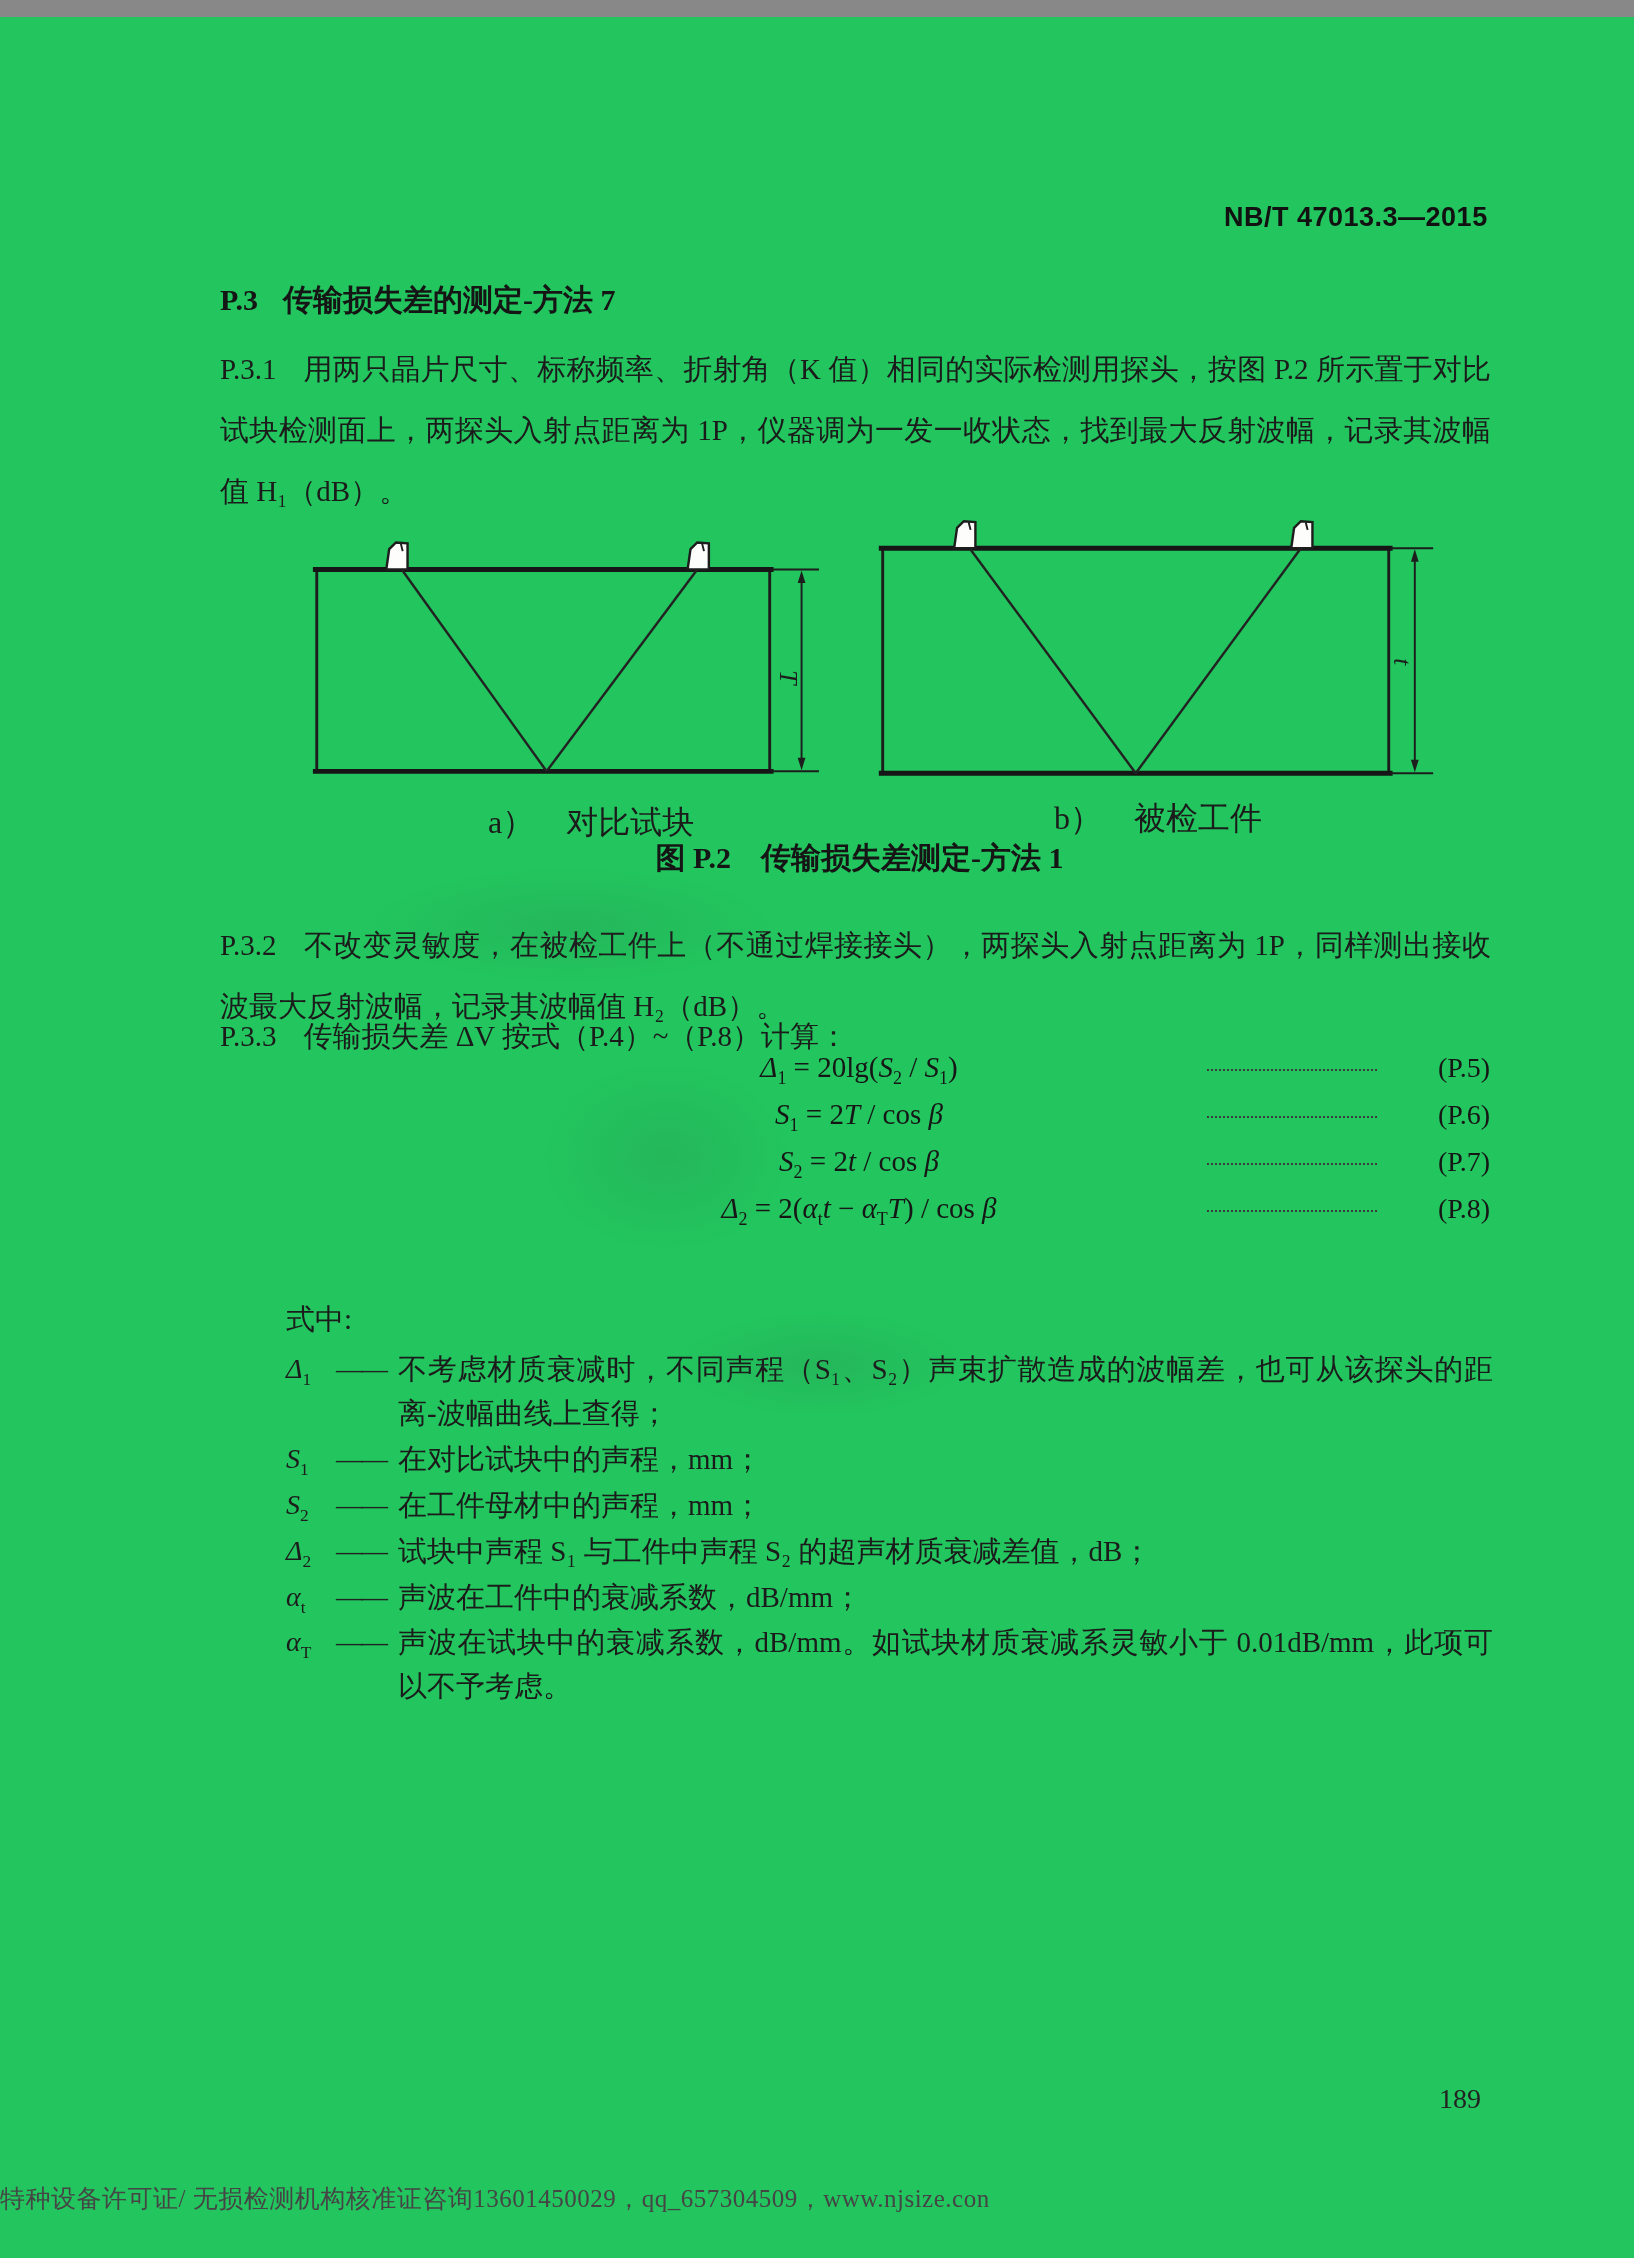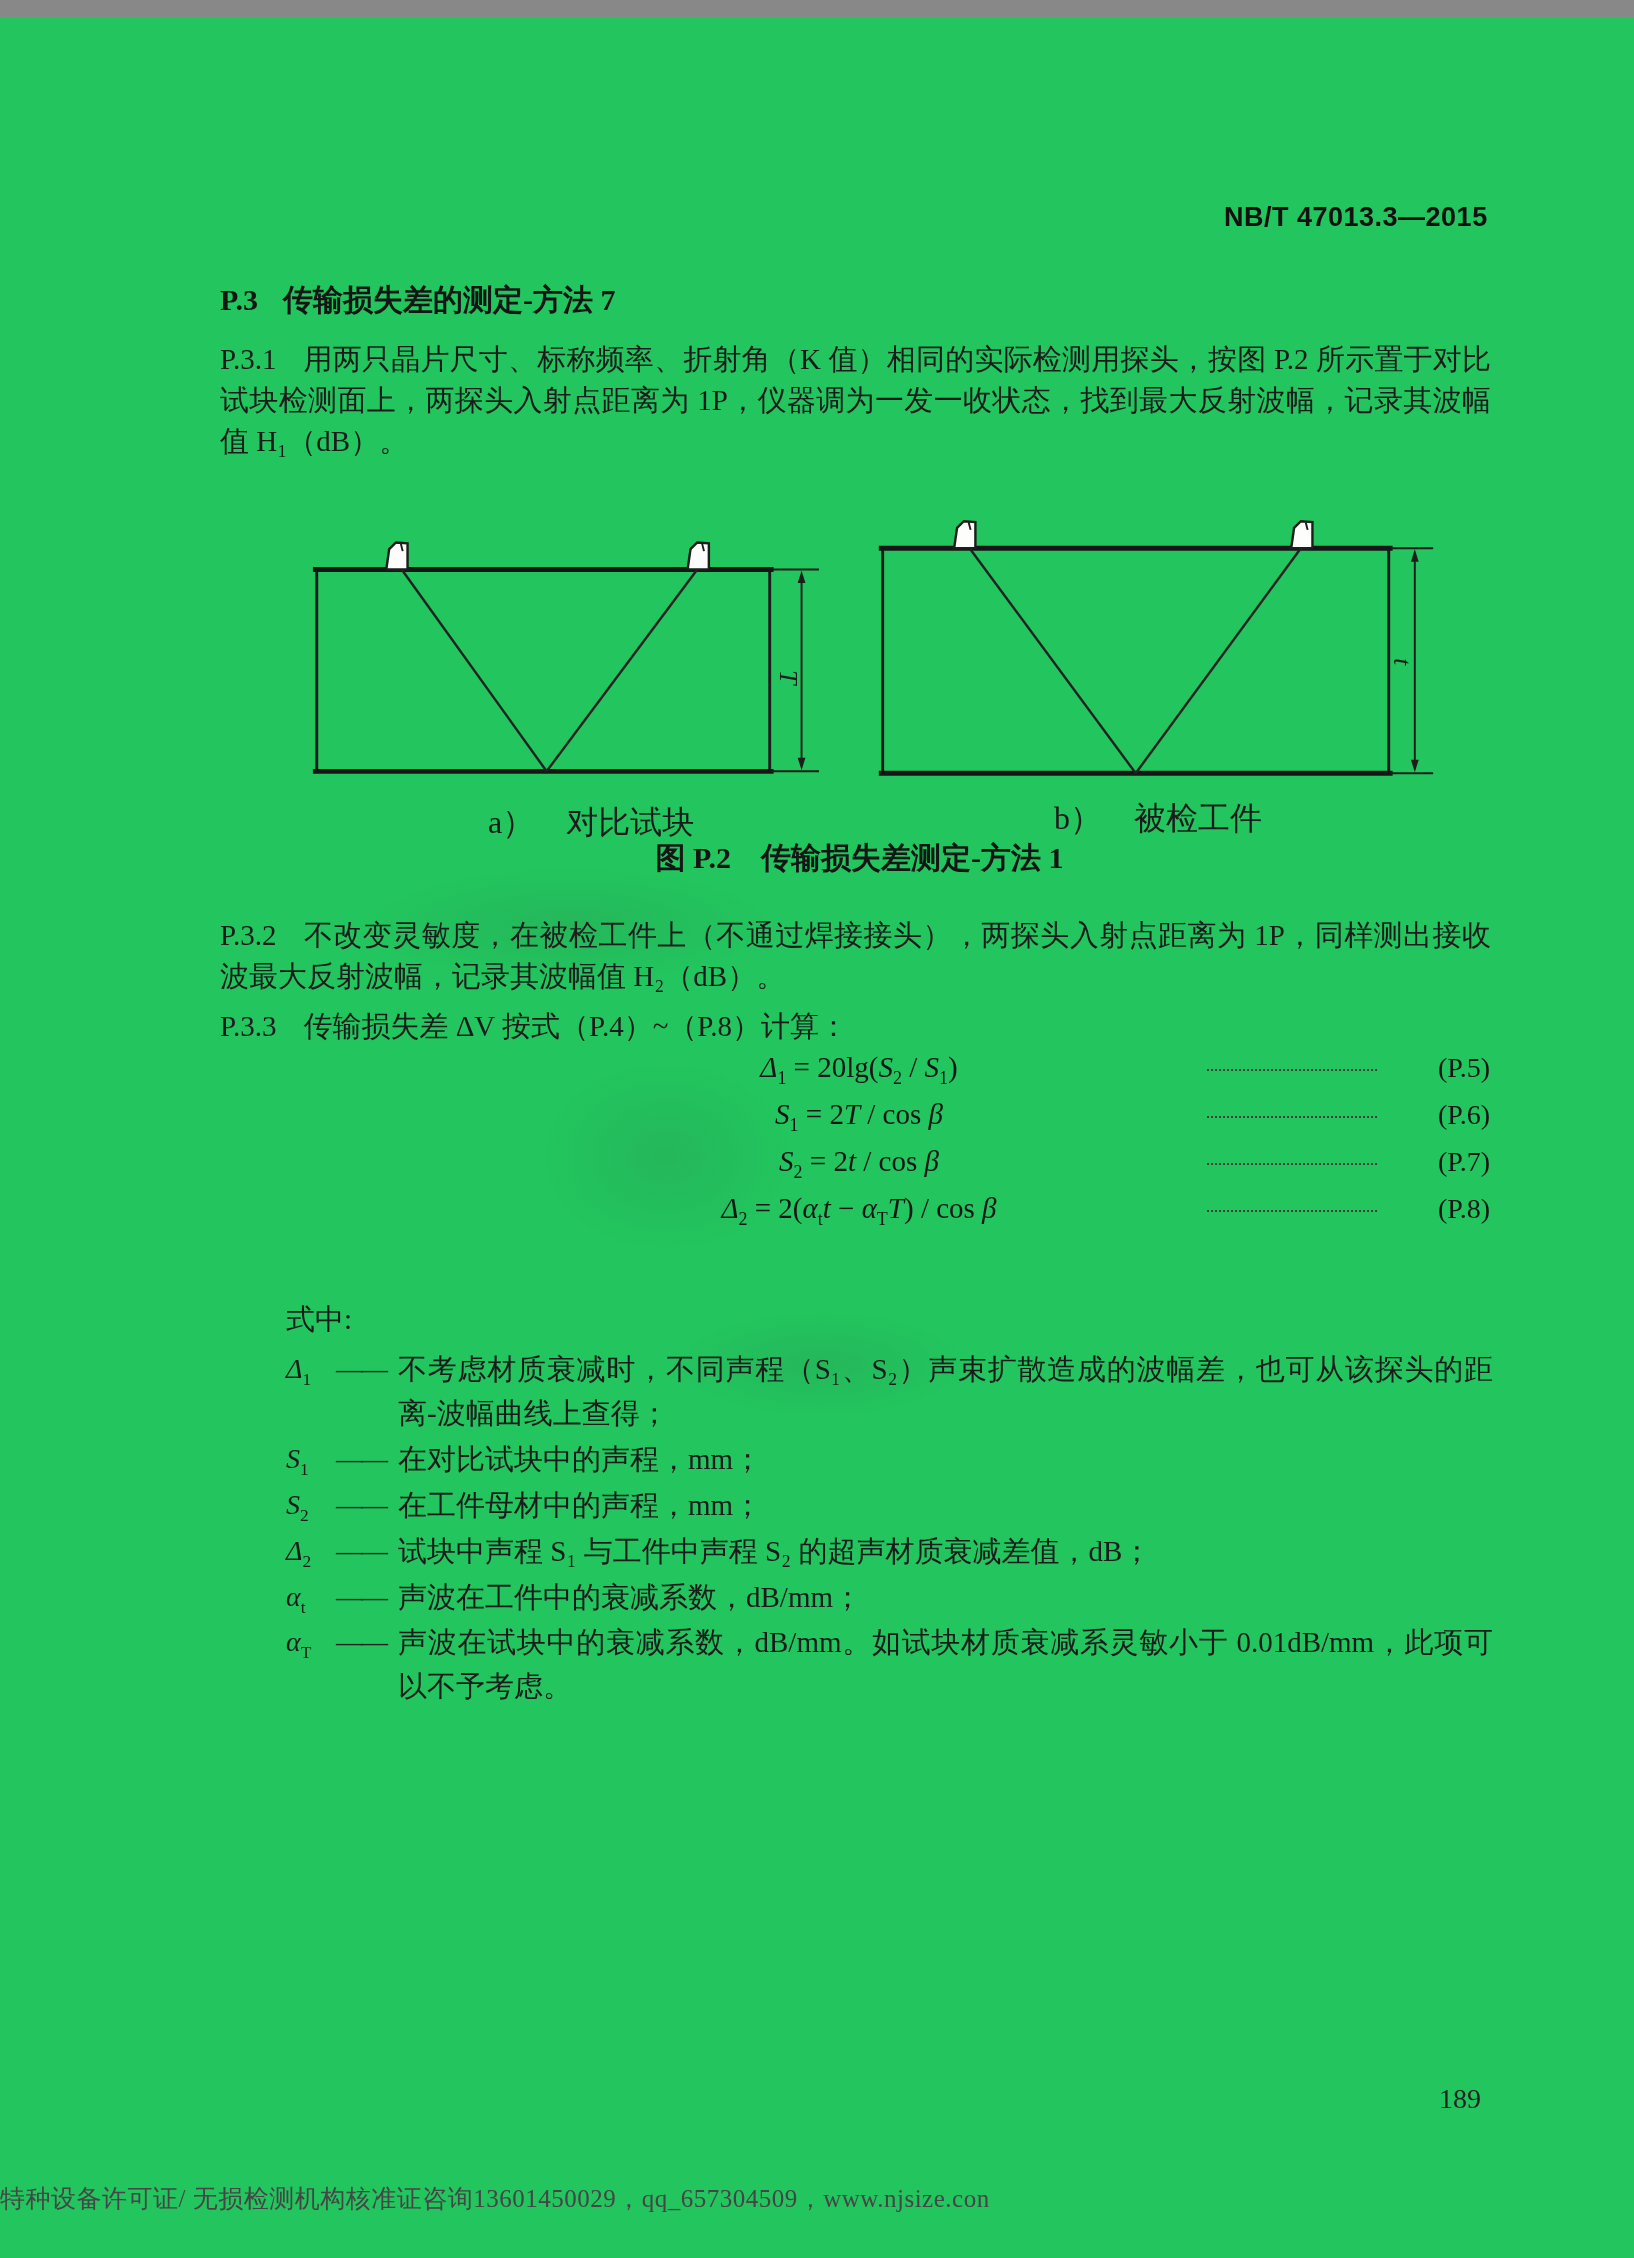--- a/index.html
+++ b/index.html
@@ -15,21 +15,21 @@
     font-family:"Liberation Sans","DejaVu Sans",sans-serif;
     font-weight:700; font-size:27px; letter-spacing:0.5px; color:#111;
   }
   .section-heading {
     left:220px; top:263px; font-size:30px; font-weight:700; color:#151515;
     white-space:nowrap;
   }
   .section-heading .num { margin-right:25px; }
 
   .para {
-    left:220px; width:1271px; font-size:29px; line-height:41px;
+    left:220px; width:1271px; font-size:29px; line-height:61px;
     text-align:justify; color:#1b1b1b;
   }
   .para .pnum { margin-right:27px; }
   #p31 { top:322px; }
   #p32 { top:898px; }
   #p33 { top:989px; width:1271px; }
 
   
   .fig-svg { left:0; top:0; width:1635px; height:821px; pointer-events:none; }
   .fig-sublabel {

